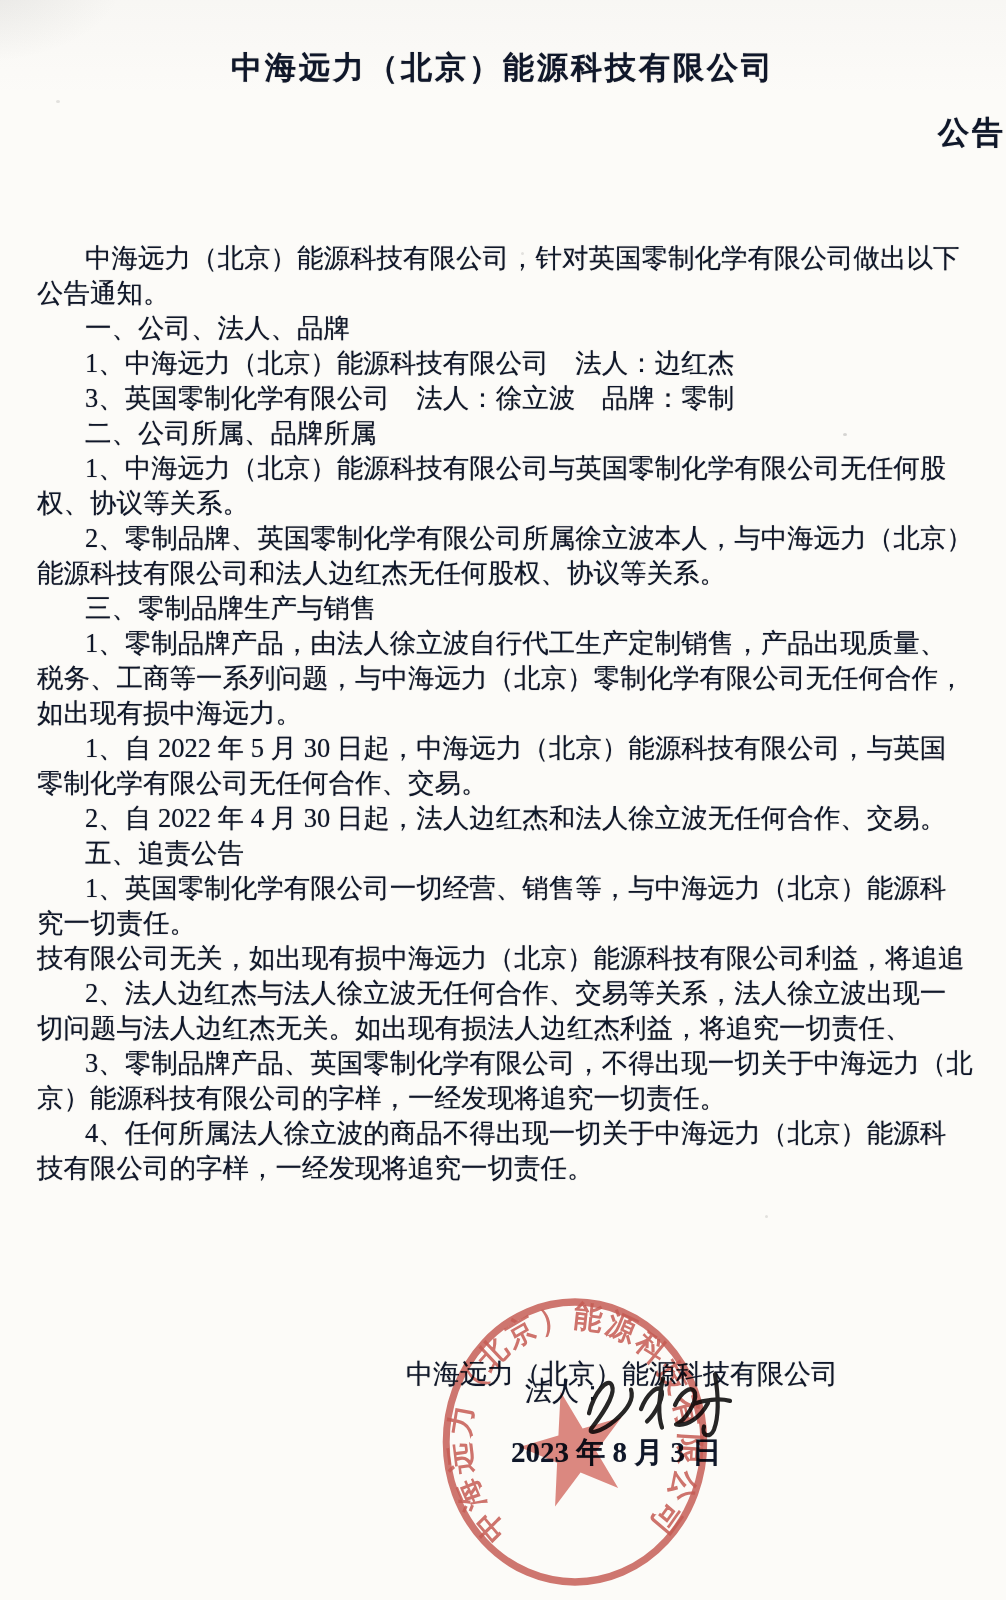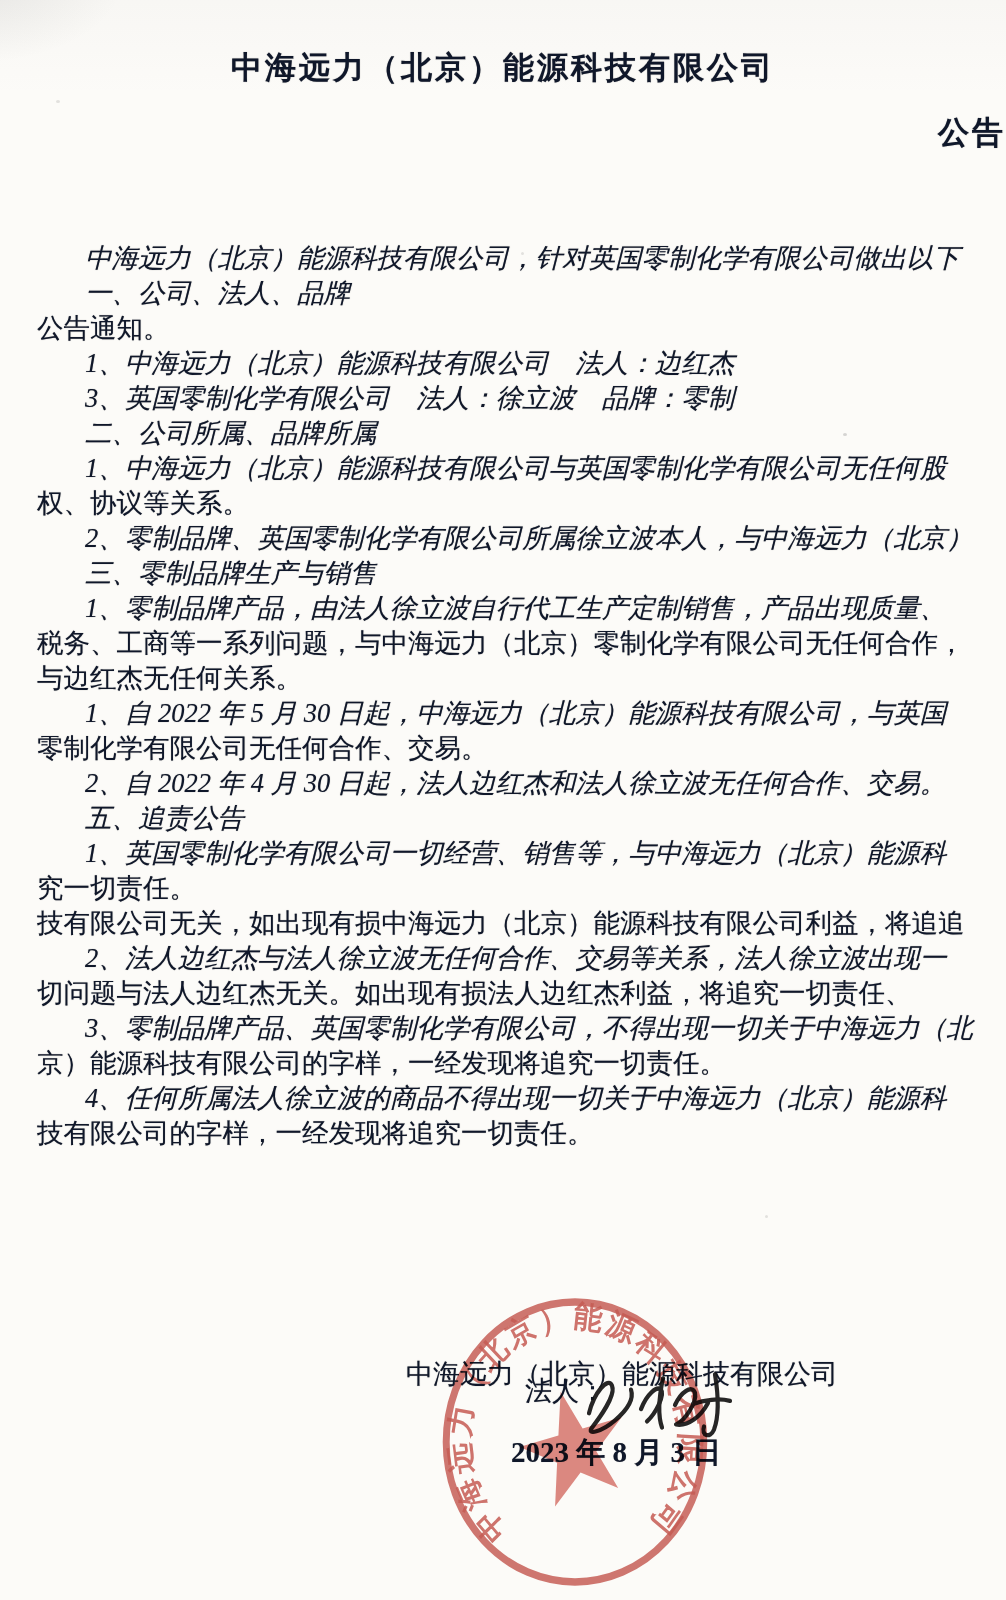--- a/index.html
+++ b/index.html
@@ -23,21 +23,21 @@
   .doc-subtitle{
     position:absolute;top:112px;left:0;width:100%;text-align:right;
     font-size:31px;font-weight:bold;letter-spacing:3px;
     text-shadow:0 0 1px rgba(0,0,0,.45);white-space:pre;
   }
   .doc-body{position:absolute;top:241px;left:37px;width:940px;}
   .bline{
     height:35px;line-height:35px;font-size:26.5px;white-space:pre;
     text-shadow:0 0 .9px rgba(0,0,0,.5);
   }
-  .bline.ind{padding-left:48px;font-style:italic;}
+  .bline.ind{padding-left:48px;}
   .sign-company{
     position:absolute;left:406px;top:1359px;font-size:27px;line-height:30px;
     white-space:pre;text-shadow:0 0 .9px rgba(0,0,0,.5);
   }
   .sign-legal{
     position:absolute;left:525px;top:1376px;font-size:27px;line-height:30px;
     white-space:pre;text-shadow:0 0 .9px rgba(0,0,0,.5);
   }
   .sign-date{
     position:absolute;left:511px;top:1437px;font-size:29px;line-height:30px;
@@ -62,32 +62,33 @@
   <div class="speck s1"></div>
   <div class="speck s2"></div>
   <div class="speck s3"></div>
   <div class="speck s4"></div>
 
   <div class="doc-title">中海远力（北京）能源科技有限公司</div>
   <div class="doc-subtitle">公告</div>
 
   <div class="doc-body">
       <div class="bline ind">中海远力（北京）能源科技有限公司，针对英国零制化学有限公司做出以下</div>
+      <div class="bline">公告通知。</div>
       <div class="bline ind">一、公司、法人、品牌</div>
-      <div class="bline">公告通知。</div>
       <div class="bline ind">1、中海远力（北京）能源科技有限公司　法人：边红杰</div>
       <div class="bline ind">3、英国零制化学有限公司　法人：徐立波　品牌：零制</div>
       <div class="bline ind">二、公司所属、品牌所属</div>
       <div class="bline ind">1、中海远力（北京）能源科技有限公司与英国零制化学有限公司无任何股</div>
       <div class="bline">权、协议等关系。</div>
       <div class="bline ind">2、零制品牌、英国零制化学有限公司所属徐立波本人，与中海远力（北京）</div>
+      <div class="bline">能源科技有限公司和法人边红杰无任何股权、协议等关系。</div>
       <div class="bline ind">三、零制品牌生产与销售</div>
       <div class="bline ind">1、零制品牌产品，由法人徐立波自行代工生产定制销售，产品出现质量、</div>
       <div class="bline">税务、工商等一系列问题，与中海远力（北京）零制化学有限公司无任何合作，</div>
-      <div class="bline">与边红杰无任何关系。</div>
+      <div class="bline">如出现有损中海远力。</div>
       <div class="bline ind">1、自 2022 年 5 月 30 日起，中海远力（北京）能源科技有限公司，与英国</div>
       <div class="bline">零制化学有限公司无任何合作、交易。</div>
       <div class="bline ind">2、自 2022 年 4 月 30 日起，法人边红杰和法人徐立波无任何合作、交易。</div>
       <div class="bline ind">五、追责公告</div>
       <div class="bline ind">1、英国零制化学有限公司一切经营、销售等，与中海远力（北京）能源科</div>
       <div class="bline">究一切责任。</div>
       <div class="bline">技有限公司无关，如出现有损中海远力（北京）能源科技有限公司利益，将追追</div>
       <div class="bline ind">2、法人边红杰与法人徐立波无任何合作、交易等关系，法人徐立波出现一</div>
       <div class="bline">切问题与法人边红杰无关。如出现有损法人边红杰利益，将追究一切责任、</div>
       <div class="bline ind">3、零制品牌产品、英国零制化学有限公司，不得出现一切关于中海远力（北</div>

